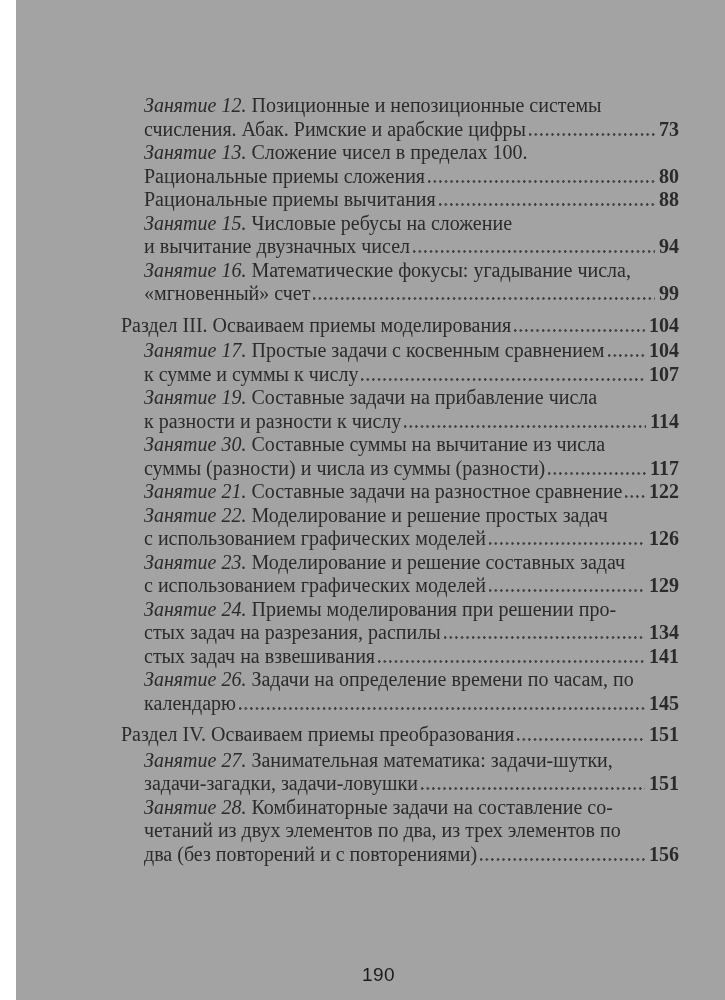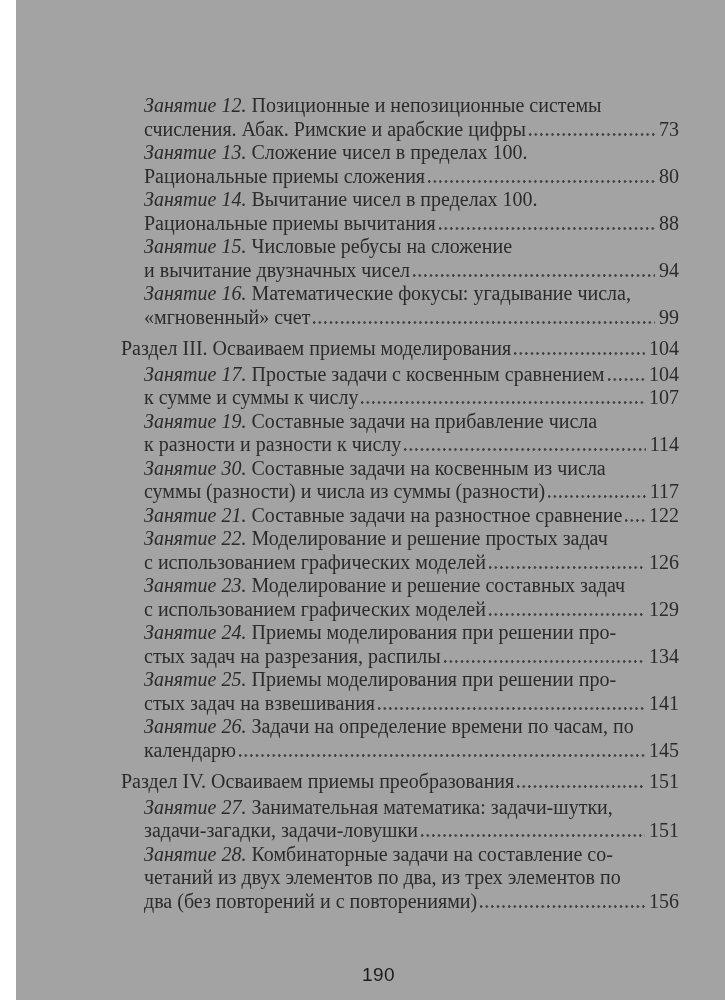--- a/index.html
+++ b/index.html
@@ -33,21 +33,21 @@
   .fill {
     flex: 1 1 auto;
     min-width: 6px;
     height: 3px;
     margin: 0 4px 0 3px;
     background-image: radial-gradient(circle at 1.2px 1.5px, #3d3d3d 1.05px, rgba(0,0,0,0) 1.45px);
     background-size: 5.6px 3px;
     background-repeat: repeat-x;
     background-position: left bottom;
   }
-  .pg { white-space: nowrap; }
+  .pg { white-space: nowrap; font-weight: bold; }
   .footer {
     position: absolute;
     left: 0; top: 964px;
     width: 725px;
     text-align: center;
     font-family: "Liberation Sans", sans-serif;
     font-size: 19px;
     letter-spacing: 0.4px;
     color: #1c1c1c;
   }
@@ -70,21 +70,20 @@
     <div class="entry lesson">
       <div class="tl"><span class="lbl">Занятие 13.</span> <span class="txt">Сложение чисел в пределах 100.</span></div>
       <div class="tl last">
           <span class="txt">Рациональные приемы сложения</span>
           <span class="fill"></span>
           <span class="pg">80</span>
         </div>
     </div>
 
     <div class="entry lesson">
-      <div class="tl"><span class="lbl">Занятие 14.</span> <span class="txt">Вычитание чисел в пределах 100.</span></div>
       <div class="tl last">
           <span class="txt">Рациональные приемы вычитания</span>
           <span class="fill"></span>
           <span class="pg">88</span>
         </div>
     </div>
 
     <div class="entry lesson">
       <div class="tl"><span class="lbl">Занятие 15.</span> <span class="txt">Числовые ребусы на сложение</span></div>
       <div class="tl last">
@@ -122,21 +121,21 @@
     <div class="entry lesson">
       <div class="tl"><span class="lbl">Занятие 19.</span> <span class="txt">Составные задачи на прибавление числа</span></div>
       <div class="tl last">
           <span class="txt">к разности и разности к числу</span>
           <span class="fill"></span>
           <span class="pg">114</span>
         </div>
     </div>
 
     <div class="entry lesson">
-      <div class="tl"><span class="lbl">Занятие 30.</span> <span class="txt">Составные задачи на косвенным из числа</span></div>
+      <div class="tl"><span class="lbl">Занятие 30.</span> <span class="txt">Составные суммы на вычитание из числа</span></div>
       <div class="tl last">
           <span class="txt">суммы (разности) и числа из суммы (разности)</span>
           <span class="fill"></span>
           <span class="pg">117</span>
         </div>
     </div>
 
     <div class="entry lesson">
       <div class="tl last"><span class="lbl">Занятие 21.</span>&nbsp;<span class="txt">Составные задачи на разностное сравнение</span><span class="fill"></span><span class="pg">122</span></div>
     </div>
@@ -162,21 +161,20 @@
     <div class="entry lesson">
       <div class="tl"><span class="lbl">Занятие 24.</span> <span class="txt">Приемы моделирования при решении про-</span></div>
       <div class="tl last">
           <span class="txt">стых задач на разрезания, распилы</span>
           <span class="fill"></span>
           <span class="pg">134</span>
         </div>
     </div>
 
     <div class="entry lesson">
-      <div class="tl"><span class="lbl">Занятие 25.</span> <span class="txt">Приемы моделирования при решении про-</span></div>
       <div class="tl last">
           <span class="txt">стых задач на взвешивания</span>
           <span class="fill"></span>
           <span class="pg">141</span>
         </div>
     </div>
 
     <div class="entry lesson">
       <div class="tl"><span class="lbl">Занятие 26.</span> <span class="txt">Задачи на определение времени по часам, по</span></div>
       <div class="tl last">

